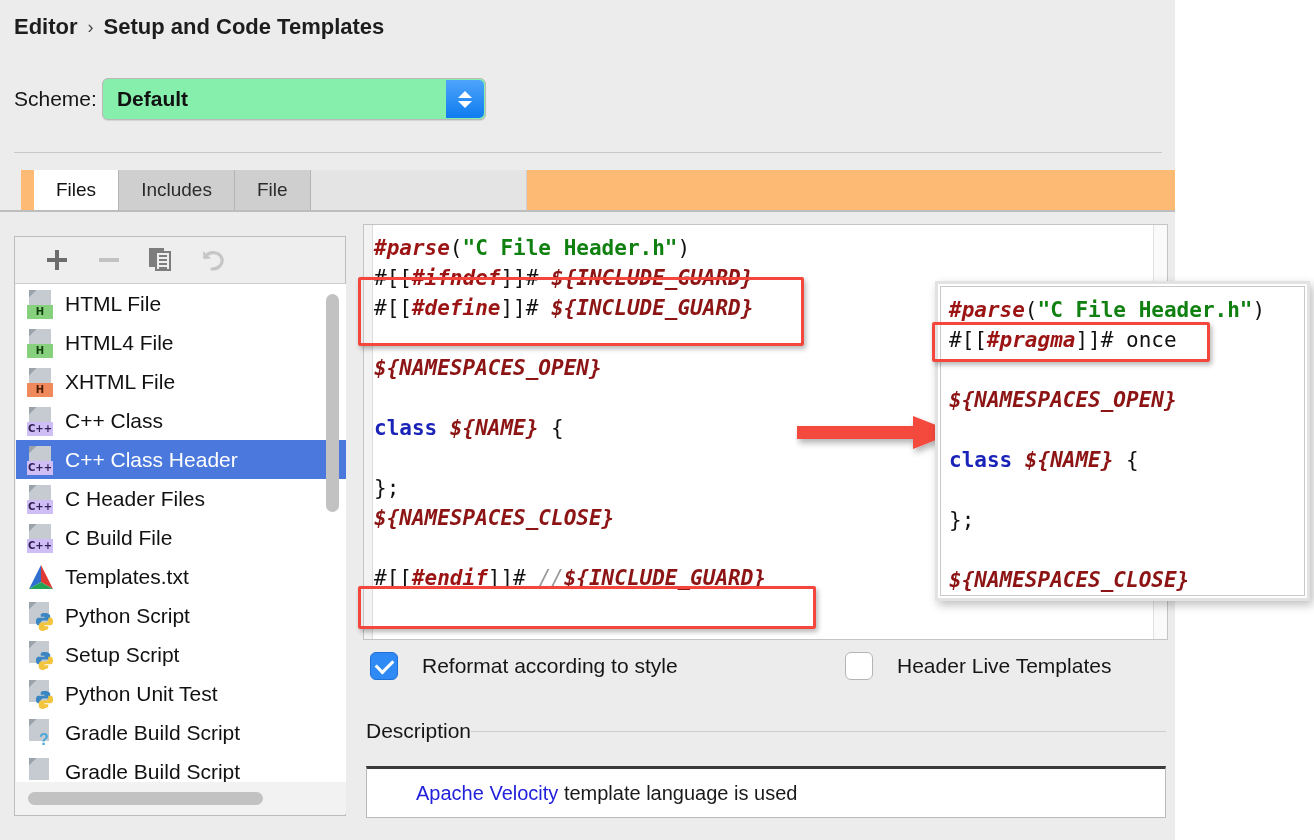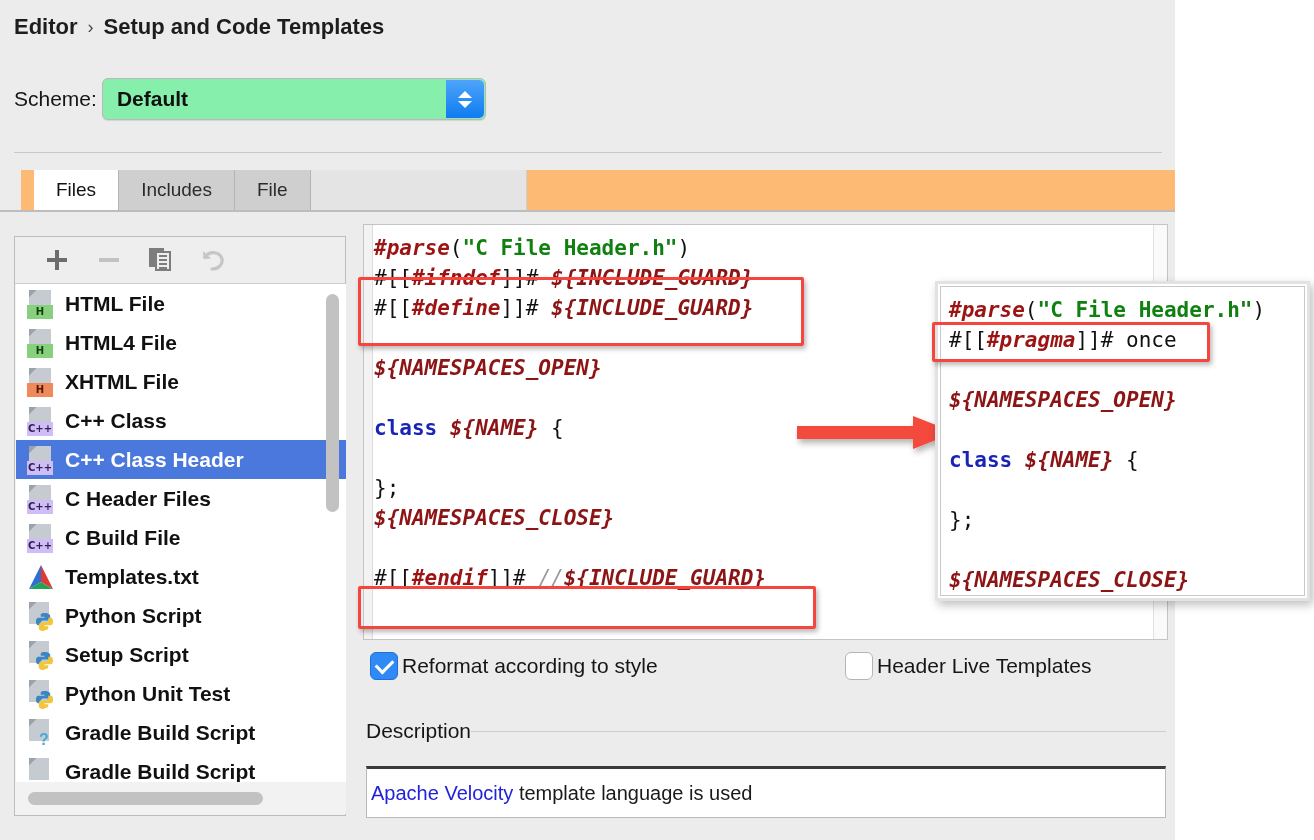--- a/index.html
+++ b/index.html
@@ -100,21 +100,21 @@
 
   .list-body{
     position:absolute;left:1px;top:47px;width:330px;height:519px;
     background:#ffffff;overflow:hidden;
   }
   .list-row{
     height:39px;display:flex;align-items:center;padding-left:11px;gap:10px;
   }
   .list-row.selected{background:#4a78dc;}
   .list-row .label{
-    font-size:21px;font-weight:bold;color:#111;white-space:nowrap;
+    font-size:21px;font-weight:normal;color:#111;white-space:nowrap;
   }
   .list-row.selected .label{color:#ffffff;}
 
   
   .fico{position:relative;width:28px;height:30px;flex:0 0 auto;}
   .fico .sheet{
     position:absolute;left:2px;top:1px;width:22px;height:22px;background:#c6cbd1;
   }
   .fico .fold{
     position:absolute;left:2px;top:1px;width:8px;height:8px;
@@ -211,37 +211,37 @@
   .cb{
     width:28px;height:28px;border-radius:6px;box-sizing:border-box;
     display:flex;align-items:center;justify-content:center;flex:0 0 auto;
   }
   .cb.on{background:#2f8af5;border:1px solid #1f6fd6;}
   .cb.off{background:#ffffff;border:1px solid #b4b4b4;}
   .cb .tick{
     width:14px;height:8px;border-left:3px solid #fff;border-bottom:3px solid #fff;
     transform:rotate(-45deg);margin-top:-4px;
   }
-  .cblabel{font-size:21px;color:#161616;margin-left:4px;white-space:nowrap;}
+  .cblabel{font-size:21px;color:#161616;margin-left:24px;white-space:nowrap;}
   .cbrow2{position:absolute;left:845px;top:652px;display:flex;align-items:center;}
 
   
   .desc-head{
     position:absolute;left:366px;top:718px;width:800px;height:26px;
     display:flex;align-items:center;gap:0;
   }
   .desc-title{font-size:21px;color:#161616;white-space:nowrap;}
   .desc-line{flex:1;height:1px;background:#cdcdcd;}
   .desc-box{
     position:absolute;left:366px;top:766px;width:800px;height:52px;
     background:#ffffff;border:1px solid #b9b9b9;box-sizing:border-box;
     border-top:3px solid #3b3b3b;
     display:flex;align-items:center;padding-left:4px;
   }
-  .desc-text{font-size:20px;color:#1a1a1a;white-space:nowrap;}
+  .desc-text{font-size:20px;color:#1a1a1a;white-space:nowrap;margin-left:45px;}
   .desc-link{color:#2222dd;}
 </style>
 </head>
 <body>
 
 <div class="app-window">
 
   <div class="breadcrumb">
     <span>Editor</span>
     <span class="crumb-sep">›</span>

